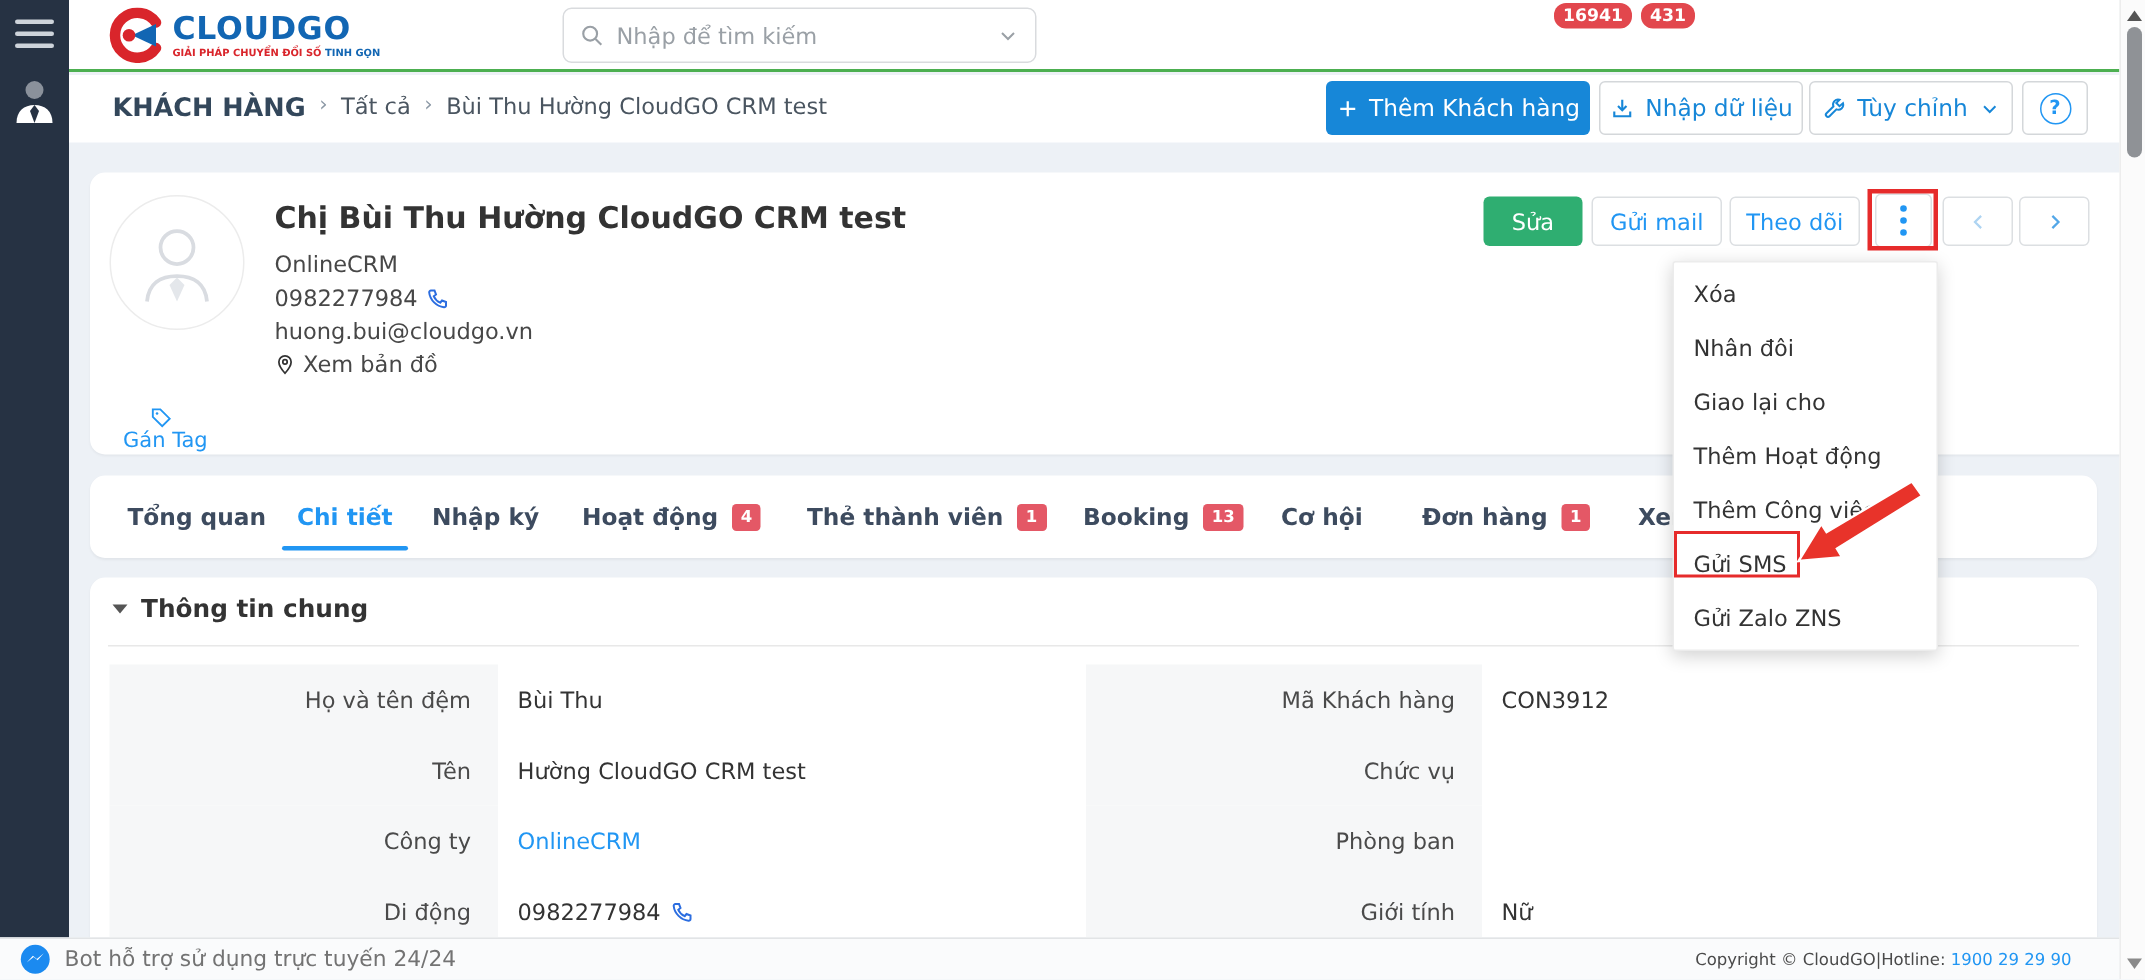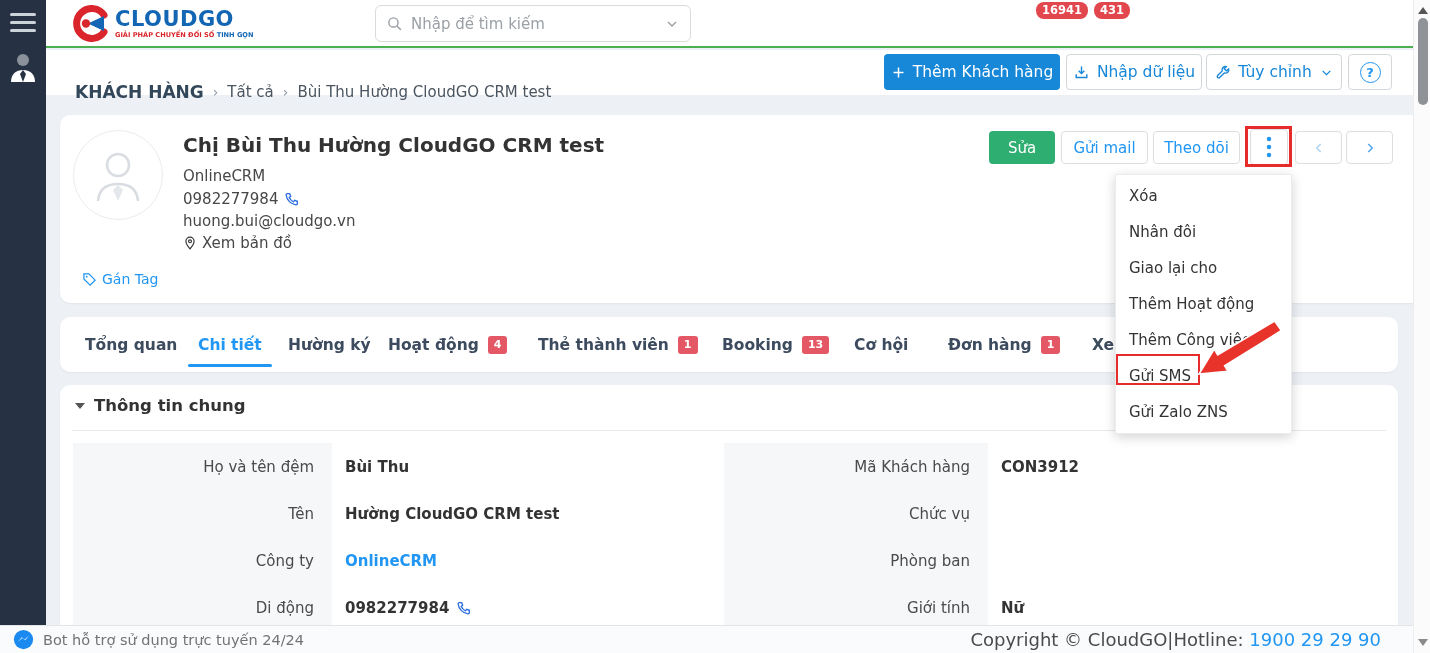--- a/index.html
+++ b/index.html
@@ -25,21 +25,21 @@
   .search-box input { border:none; outline:none; flex:1; font-size:15px; color:#333; margin-left:8px; font-family:inherit; }
   .search-box input::placeholder { color:#9aa0a6; }
 
   .top-icons { position:absolute; left:862px; top:11px; width:528px; display:flex; justify-content:space-between; align-items:center; }
   .tico { position:relative; width:26px; height:26px; display:flex; align-items:center; justify-content:center; cursor:pointer; }
   .count-badge { position:absolute; z-index:6; background:#e2474d; color:#fff; font-size:11.5px; font-weight:bold; padding:1px 6px 2px; border-radius:8px; top:2px; }
   .count-badge.b1 { left:1036px; } .count-badge.b2 { left:1094px; }
 
   
   .crumbbar { position:absolute; left:46px; top:50px; width:1367px; height:45px; background:#fff; z-index:3; }
-  .crumbs { position:absolute; left:29px; top:12px; display:flex; align-items:center; white-space:nowrap;margin-top:20px; }
+  .crumbs { position:absolute; left:29px; top:12px; display:flex; align-items:flex-start; white-space:nowrap; }
   .crumb-root { font-size:17px; font-weight:bold; color:#33475b; }
   .crumb-sep { color:#8b98a5; margin:0 9px; font-size:14px; }
   .crumb-item { color:#4a5560; font-size:15px; }
 
   .btn { display:flex; align-items:center; justify-content:center; border-radius:4px; cursor:pointer; white-space:nowrap; }
   .btn-add { position:absolute; left:838px; top:4px; width:176px; height:36px; background:#1787d8; color:#fff; font-size:15.5px; }
   .btn-outline { background:#fff; border:1px solid #d4d7da; color:#1787d8; font-size:15.5px; }
   .btn-import { position:absolute; left:1020px; top:4px; width:136px; height:36px; }
   .btn-custom { position:absolute; left:1160px; top:4px; width:136px; height:36px; }
   .btn-help { position:absolute; left:1302px; top:4px; width:44px; height:36px; }
@@ -52,21 +52,21 @@
   .card-tabs { left:60px; top:317px; width:1338px; height:55px; z-index:1; }
   .card-details { left:60px; top:385px; width:1338px; height:240px; border-radius:10px 10px 0 0; overflow:hidden; z-index:1; }
 
   
   .avatar { position:absolute; left:13px; top:15px; width:90px; height:90px; border:1px solid #ececec; border-radius:50%; display:flex; align-items:center; justify-content:center; }
   .cust-name { position:absolute; left:123px; top:18px; font-size:20px; font-weight:bold; color:#333; }
   .cust-line { position:absolute; left:123px; font-size:15px; color:#474747; display:flex; align-items:center; }
   .l-company { top:52px; } .l-phone { top:75px; } .l-email { top:97px; } .l-map { top:119px; }
   .cust-line .ph { margin-left:6px; display:flex; }
   .l-map .pin { margin-right:5px; display:flex; }
-  .gan-tag { position:absolute; left:22px; top:156px; color:#2196f3; font-size:14px; display:flex; align-items:center; cursor:pointer; }
+  .gan-tag { position:absolute; left:22px; top:156px; color:#2196f3; font-size:14px; display:flex; align-items:center; cursor:pointer;flex-direction:column; }
   .gan-tag svg { margin-right:5px; }
 
   .cbtn { position:absolute; top:16px; height:33px; display:flex; align-items:center; justify-content:center; border-radius:4px; font-size:15px; cursor:pointer; }
   .cbtn-edit { left:929px; width:66px; background:#2fae71; color:#fff; }
   .cbtn-light { background:#fff; border:1px solid #dcdfe2; color:#2196f3; }
   .cbtn-mail { left:1001px; width:87px; }
   .cbtn-follow { left:1093px; width:87px; }
   .cbtn-kebab { left:1190px; width:38px; height:36px; top:14px; }
   .cbtn-prev { left:1235px; width:47px; color:#aed4f2; }
   .cbtn-next { left:1286px; width:47px; color:#53a7e8; }
@@ -79,39 +79,39 @@
   .tab-badge:empty { display:none; }
 
   
   .sec-head { position:absolute; left:15px; top:11px; display:flex; align-items:center; font-size:16.5px; font-weight:bold; color:#333; cursor:pointer; }
   .caret-down { width:0; height:0; border-left:5px solid transparent; border-right:5px solid transparent; border-top:6px solid #555; margin-right:9px; }
   .sec-divider { position:absolute; left:12px; right:12px; top:45px; height:1px; background:#e8e8e8; }
   .form-half { position:absolute; top:58px; display:grid; grid-auto-rows:47px; }
   .fh-left  { left:13px;  width:645px; grid-template-columns:259px 1fr; }
   .fh-right { left:664px; width:662px; grid-template-columns:264px 1fr; }
   .f-label { background:#f6f7f8; display:flex; align-items:center; justify-content:flex-end; padding-right:18px; color:#4a4a4a; font-size:15px; }
-  .f-value { display:flex; align-items:center; padding-left:13px; color:#333; font-size:15px;font-weight:bold; }
+  .f-value { display:flex; align-items:center; padding-left:13px; color:#333; font-size:15px; }
   .f-value.link { color:#2196f3; cursor:pointer; }
   .f-value .ph { margin-left:7px; display:flex; }
 
   
   .menu { position:absolute; left:1115px; top:174px; width:177px; background:#fff; border:1px solid #ececec; border-radius:2px; box-shadow:0 3px 12px rgba(0,0,0,.18); padding:3px 0; z-index:10; }
   .menu-item { height:36px; display:flex; align-items:center; padding-left:13px; font-size:15px; color:#333; cursor:pointer; }
 
   
   .anno { position:absolute; border:3px solid #e62b2b; z-index:20; pointer-events:none; }
   .anno-kebab { left:1245px; top:126px; width:47px; height:41px; }
   .anno-sms { left:1116px; top:354px; width:84px; height:31px; border-width:2.5px; }
   .anno-arrow { position:absolute; left:1193px; top:320px; z-index:21; pointer-events:none; }
 
   
   .footer { position:absolute; left:0; top:625px; width:1413px; height:28px; background:#fafbfc; border-top:1px solid #e2e4e6; z-index:6; display:flex; align-items:center; }
   .foot-left { display:flex; align-items:center; margin-left:13px; font-size:14.5px; color:#737373; }
   .foot-left svg { margin-right:9px; }
-  .foot-right { margin-left:auto; margin-right:32px; font-size:18px; color:#4a4a4a; }
+  .foot-right { margin-left:auto; margin-right:32px; font-size:11px; color:#4a4a4a; }
   .foot-right .hotline { color:#2196f3; cursor:pointer; }
 
   
   .scrollbar { position:absolute; right:0; top:0; width:17px; height:653px; background:#fbfbfb; border-left:1px solid #ededed; z-index:30; }
   .sb-thumb { position:absolute; left:3.5px; top:18px; width:10px; height:87px; background:#8f9296; border-radius:6px; cursor:grab; }
   .sb-up, .sb-down { position:absolute; left:4px; width:0; height:0; border-left:5px solid transparent; border-right:5px solid transparent; cursor:pointer; }
   .sb-up { top:7px; border-bottom:7px solid #555; }
   .sb-down { bottom:7px; border-top:7px solid #8a8a8a; }
 </style>
 </head>
@@ -352,21 +352,21 @@
   </div>
 
   <div class="card card-tabs">
     <div class="tab" style="left:25px">
         <span>Tổng quan</span>
       </div>
     <div class="tab active" style="left:138px">
         <span>Chi tiết</span>
       </div>
     <div class="tab" style="left:228px">
-        <span>Hường ký</span>
+        <span>Nhập ký</span>
       </div>
     <div class="tab" style="left:328px">
         <span>Hoạt động</span>
         <span class="tab-badge">4</span>
       </div>
     <div class="tab" style="left:478px">
         <span>Thẻ thành viên</span>
         <span class="tab-badge">1</span>
       </div>
     <div class="tab" style="left:662px">

